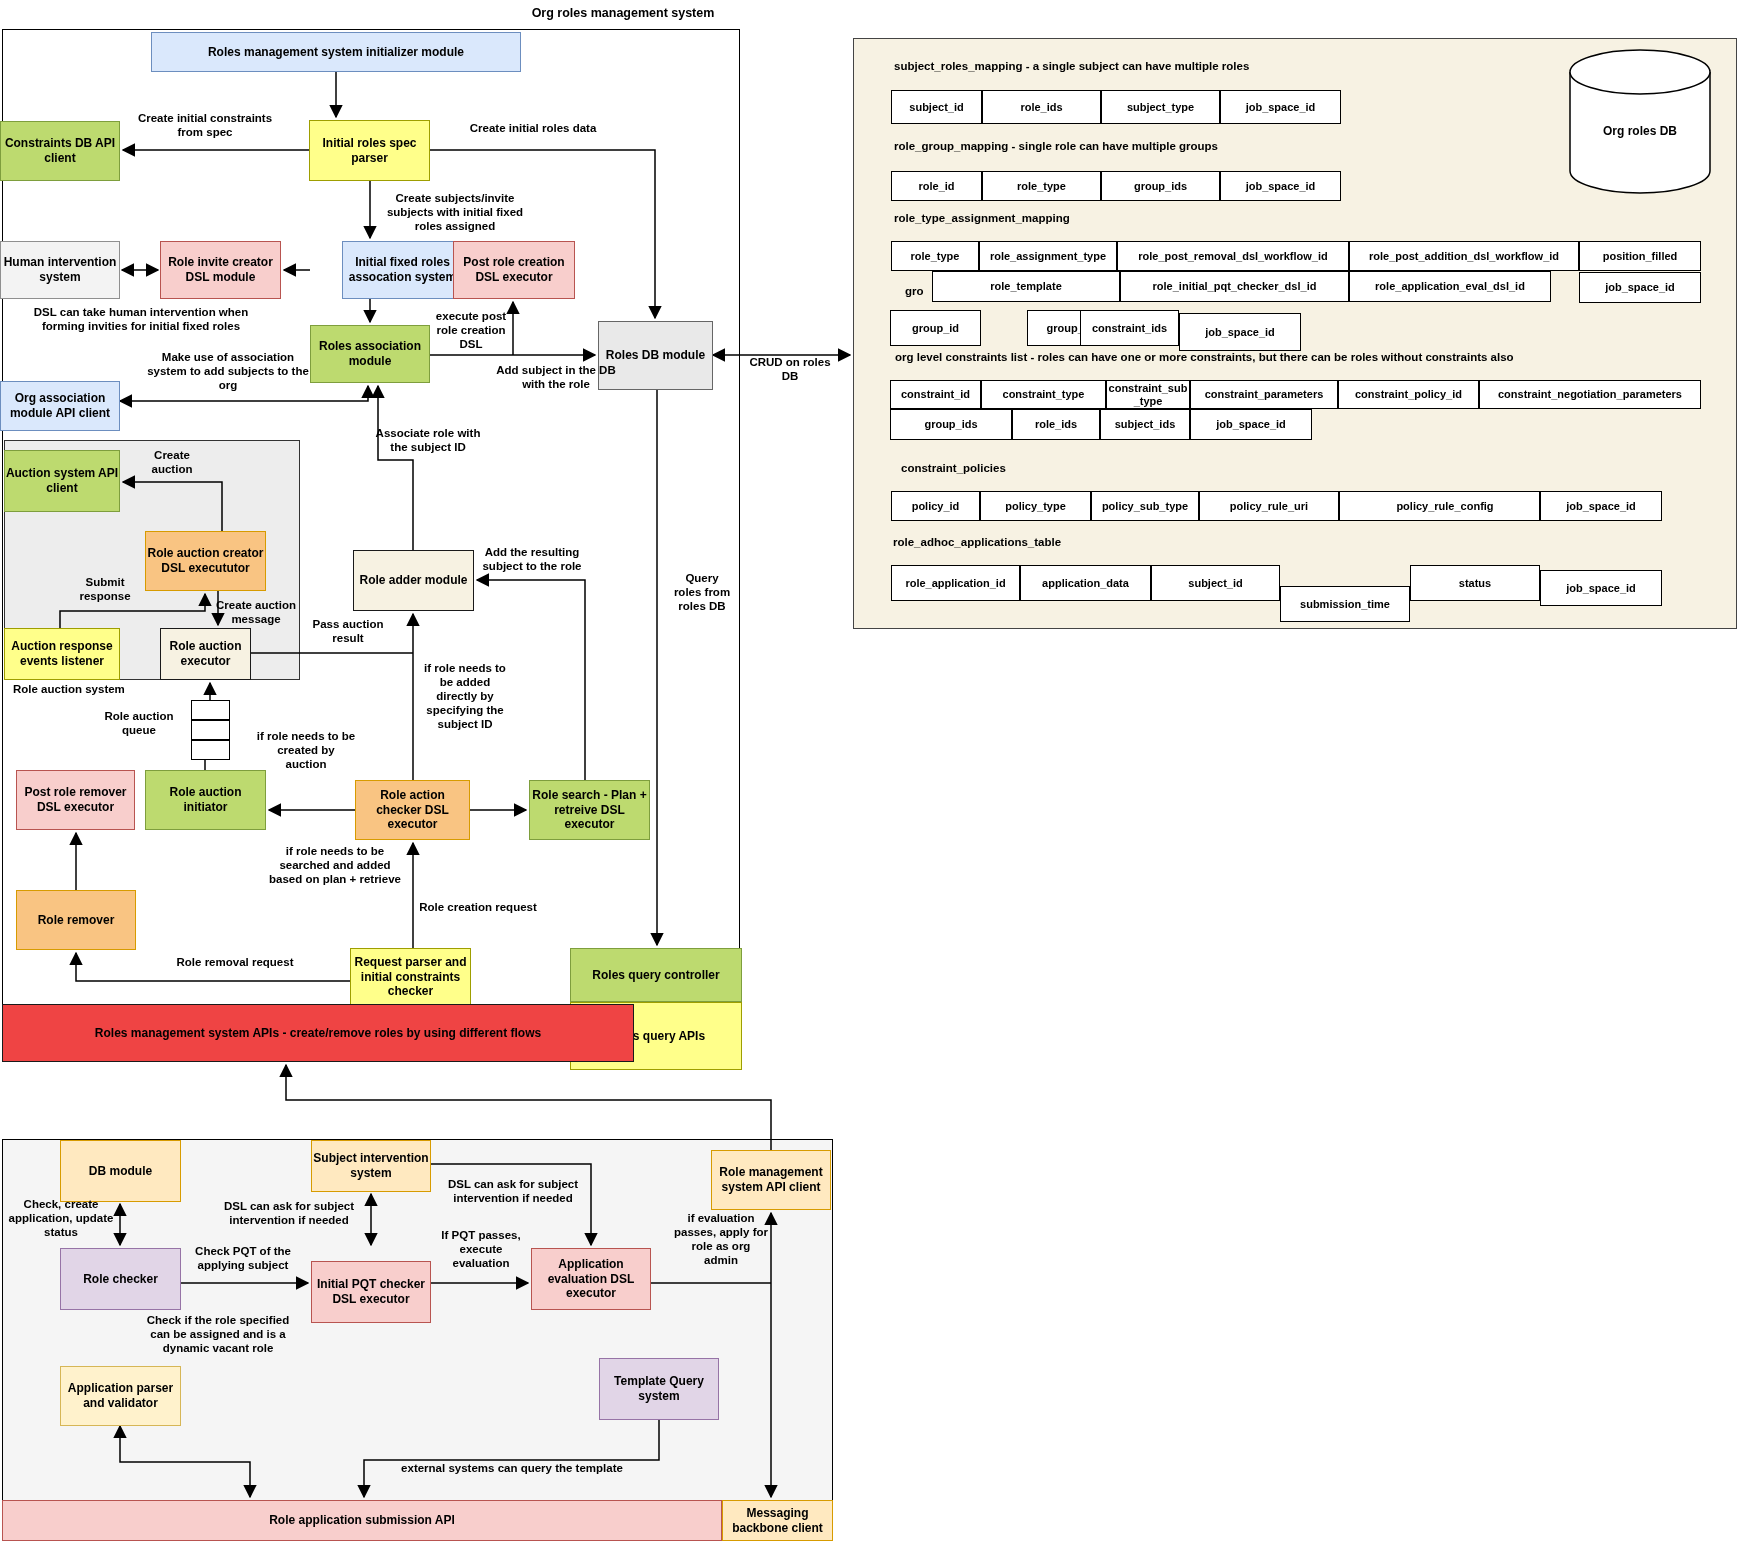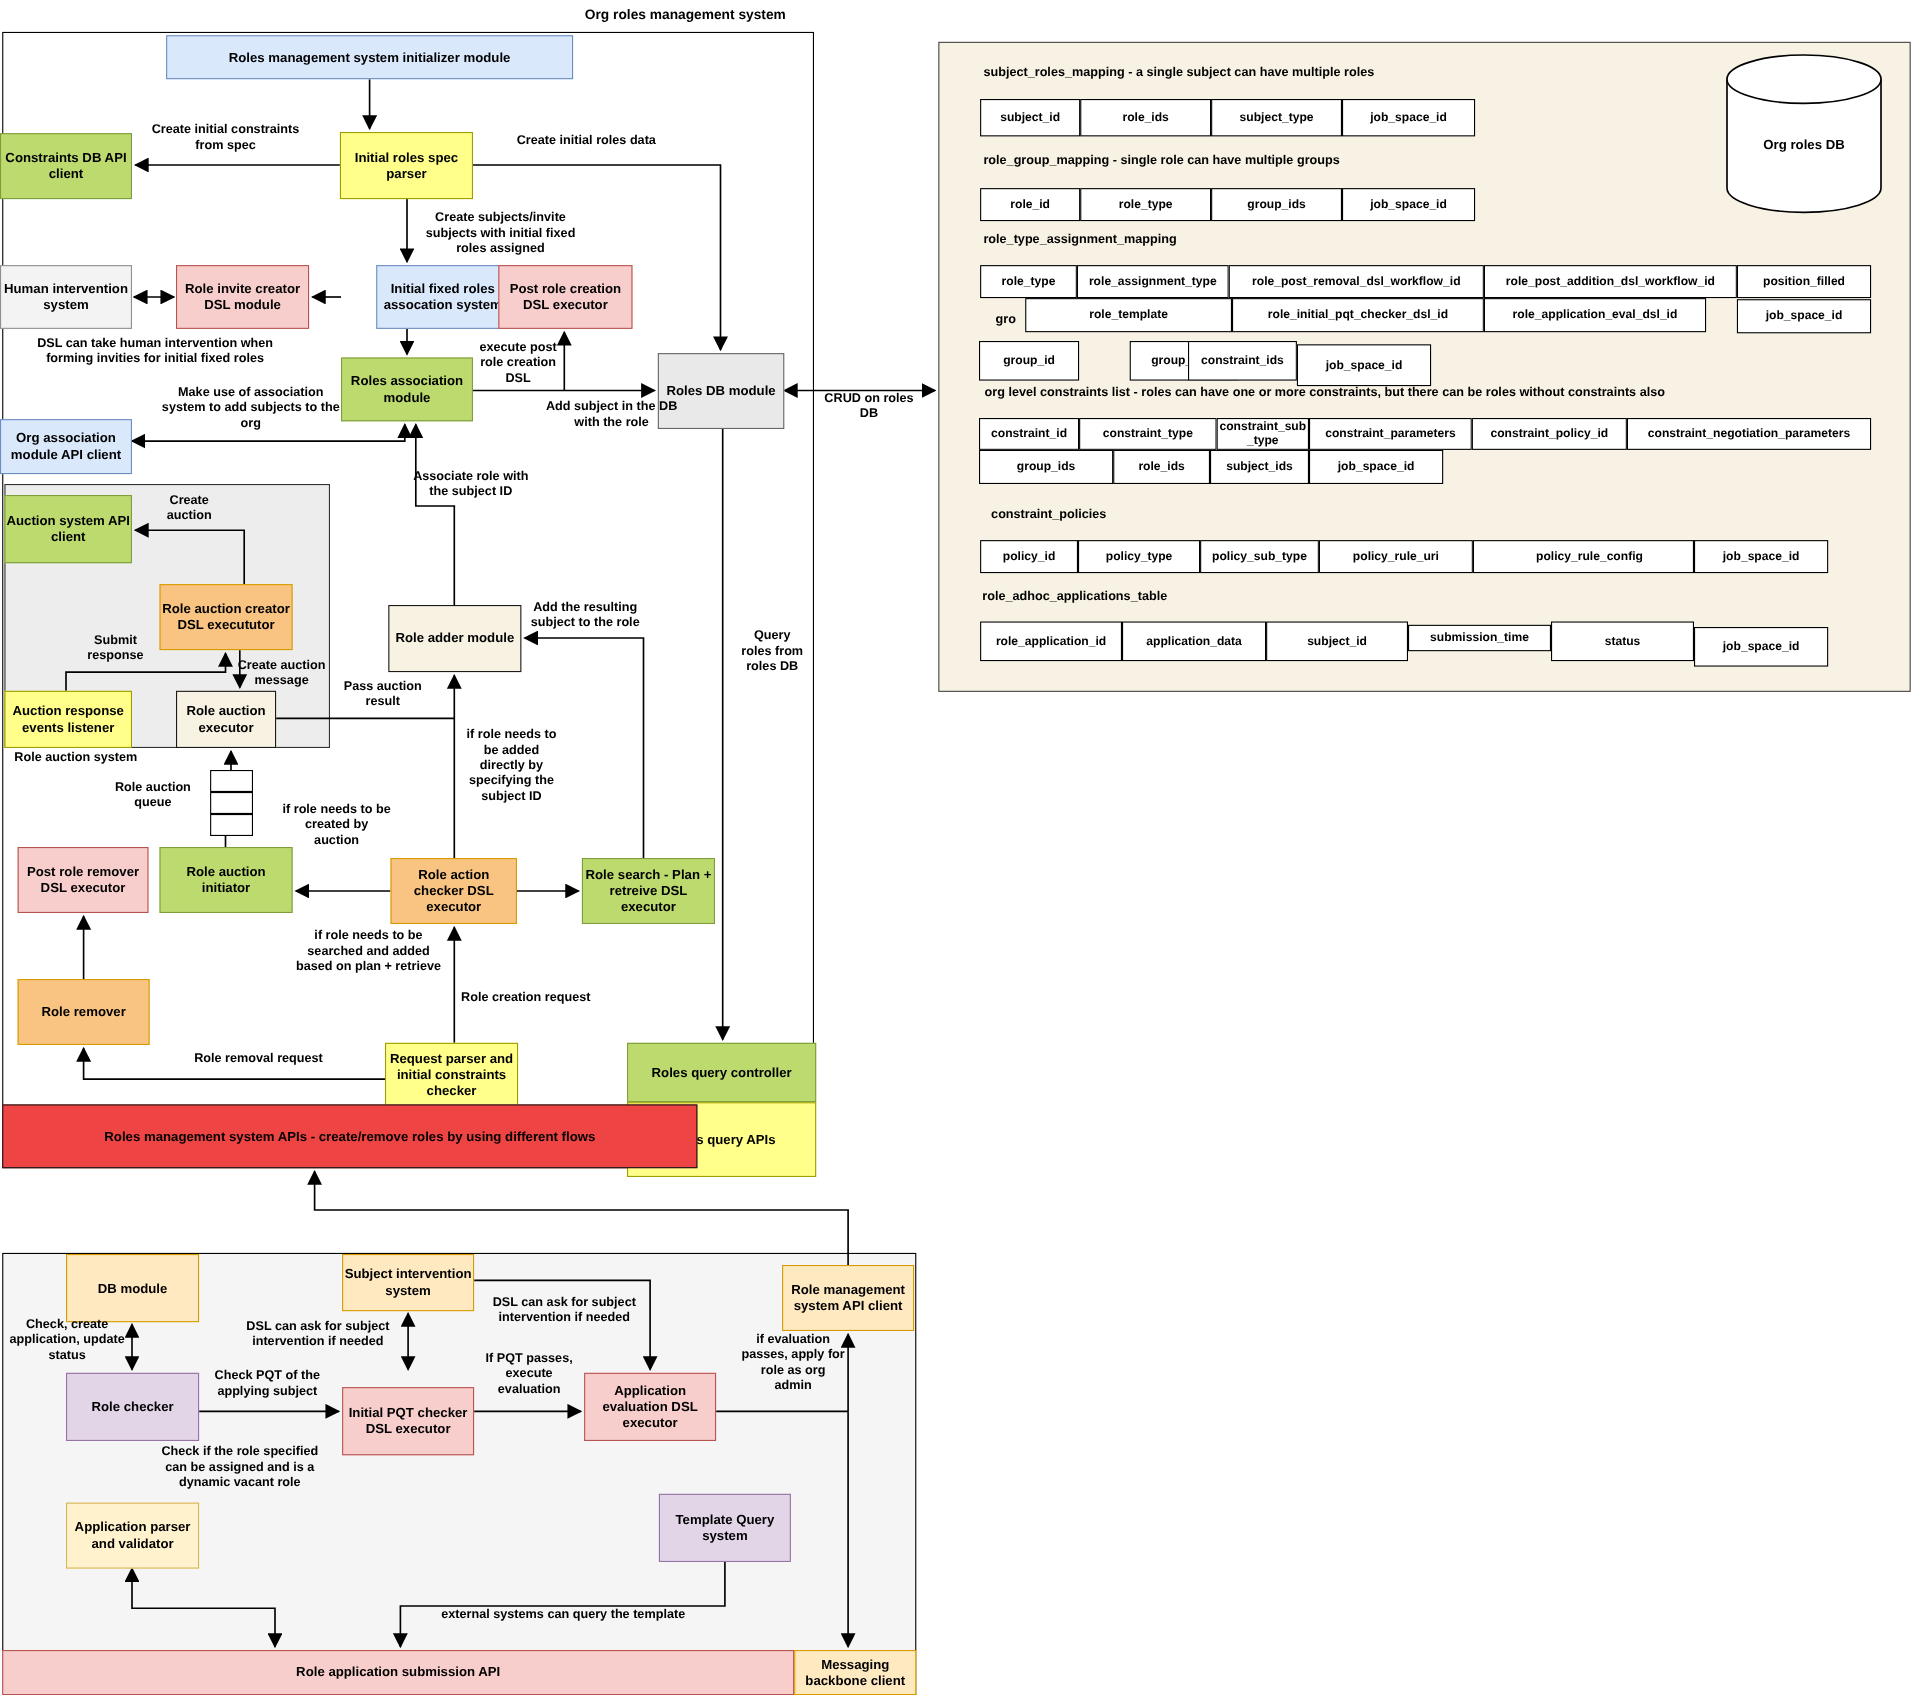--- a/index.html
+++ b/index.html
@@ -387,20 +387,20 @@
       <div class="cell" style="left: 891px; top: 491px; width: 89px; height: 30px;">policy_id</div>
       <div class="cell" style="left: 980px; top: 491px; width: 111px; height: 30px;">policy_type</div>
       <div class="cell" style="left: 1091px; top: 491px; width: 108px; height: 30px;">policy_sub_type</div>
       <div class="cell" style="left: 1199px; top: 491px; width: 140px; height: 30px;">policy_rule_uri</div>
       <div class="cell" style="left: 1339px; top: 491px; width: 201px; height: 30px; padding-left: 12px;">policy_rule_config</div>
       <div class="cell" style="left: 1540px; top: 491px; width: 122px; height: 30px;">job_space_id</div>
       <div class="sec-title" style="left: 893px; top: 536px;">role_adhoc_applications_table</div>
       <div class="cell" style="left: 891px; top: 565px; width: 129px; height: 36px;">role_application_id</div>
       <div class="cell" style="left: 1020px; top: 565px; width: 131px; height: 36px;">application_data</div>
       <div class="cell" style="left: 1151px; top: 565px; width: 129px; height: 36px;">subject_id</div>
-      <div class="cell" style="left: 1280px; top: 568px; width: 130px; height: 24px;">submission_time</div>
+      <div class="cell" style="left: 1280px; top: 586px; width: 130px; height: 36px;">submission_time</div>
       <div class="cell" style="left: 1410px; top: 565px; width: 130px; height: 36px;">status</div>
       <div class="cell" style="left: 1540px; top: 570px; width: 122px; height: 36px;">job_space_id</div>
       <div class="queue-cell" style="left: 191px; top: 700px; width: 39px; height: 20px;"></div>
       <div class="queue-cell" style="left: 191px; top: 720px; width: 39px; height: 20px;"></div>
       <div class="queue-cell" style="left: 191px; top: 740px; width: 39px; height: 20px;"></div>
     </div>
 </div>
 
 </body></html>

